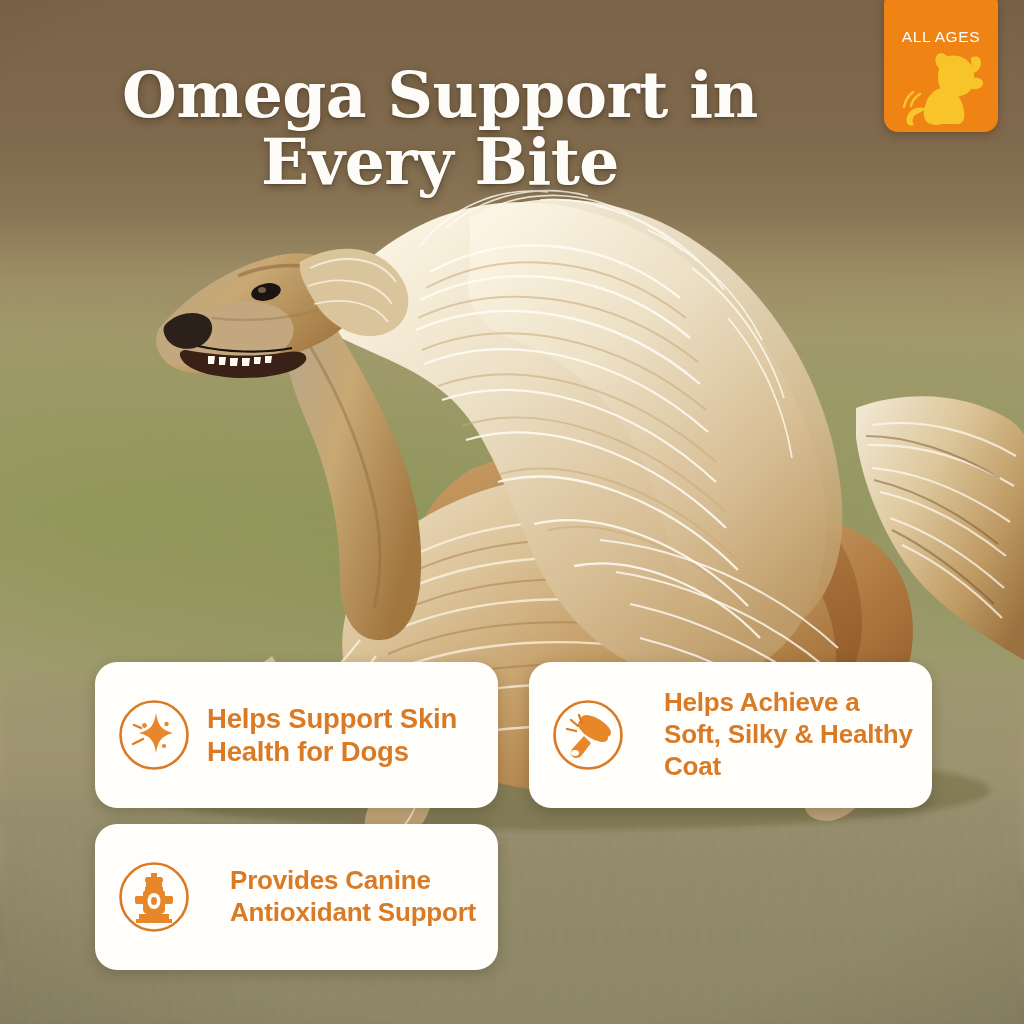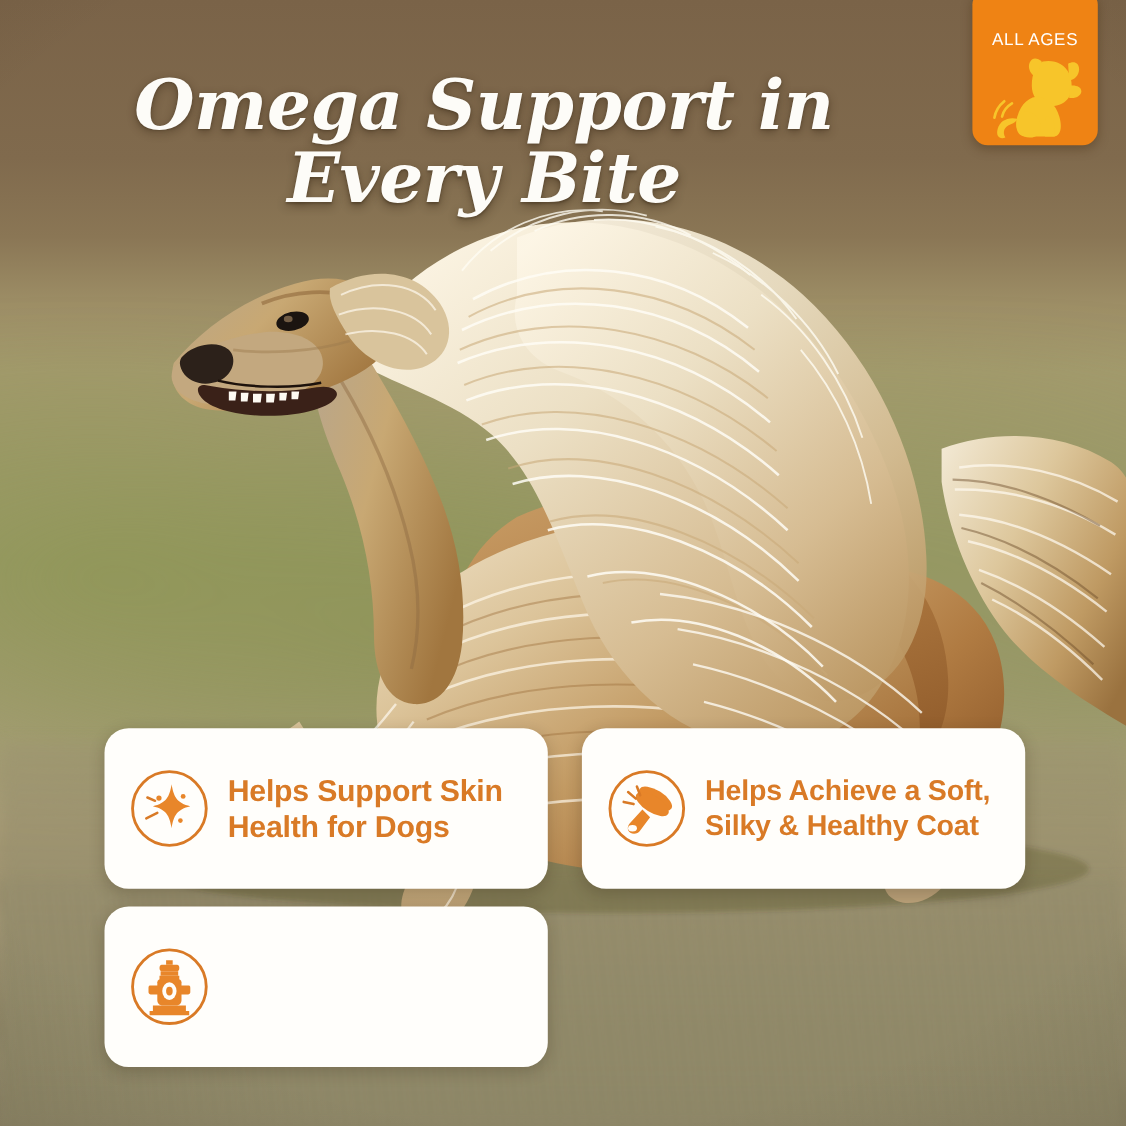--- a/index.html
+++ b/index.html
@@ -82,21 +82,20 @@
     position:absolute; left:0; top:62px; width:880px;
     text-align:center;
     font-family:"DejaVu Serif", serif;
     font-weight:700;
     font-size:63px;
     line-height:1.06;
     letter-spacing:-0.5px;
     color:#fdfcf8;
     text-shadow:0 3px 9px rgba(50,35,18,.45), 0 1px 2px rgba(50,35,18,.35);
     z-index:6;
-    font-style:italic;
   }
   .title .line2{ display:block; }
 
   
   .badge{
     position:absolute; left:884px; top:-6px;
     width:114px; height:138px;
     background:#ef8314;
     border-radius:10px 10px 14px 14px;
     box-shadow:0 3px 10px rgba(60,35,10,.35);
@@ -124,21 +123,21 @@
     z-index:8;
   }
   .card{
     background:#fffefb;
     border-radius:22px;
     box-shadow:0 4px 14px rgba(40,28,12,.22);
     display:flex; align-items:center;
     padding:14px 16px 14px 20px;
     min-height:143px;
   }
-  .card.tall{ min-height:146px; }
+  .card.tall{ min-height:146px;gap:23px; }
   .card-icon{
     flex:0 0 auto;
     width:78px; height:78px;
     margin-right:14px;
     display:flex; align-items:center; justify-content:center;
   }
   .card-text{
     color:#d97a26;
     font-size:27.5px;
     font-weight:700;
@@ -458,16 +457,17 @@
             <path d="M47 36 h7 c1 0 2 0 2 2 v4 c0 1 -1 2 -2 2 h-7 z"></path>
 
             <path d="M22 54 h30 v5 h-30 z"></path>
             <path d="M19 59 h36 v4 h-36 z"></path>
           </g>
 
           <ellipse cx="37" cy="41" rx="6.5" ry="8" fill="#fffefb"></ellipse>
           <ellipse cx="37" cy="41" rx="3" ry="4" fill="#e8862a"></ellipse>
         </svg>
       </div>
+      <div class="card-text small">Provides Canine Antioxidant Support</div>
     </div>
 
   </div>
 </div>
 
 </body></html>

